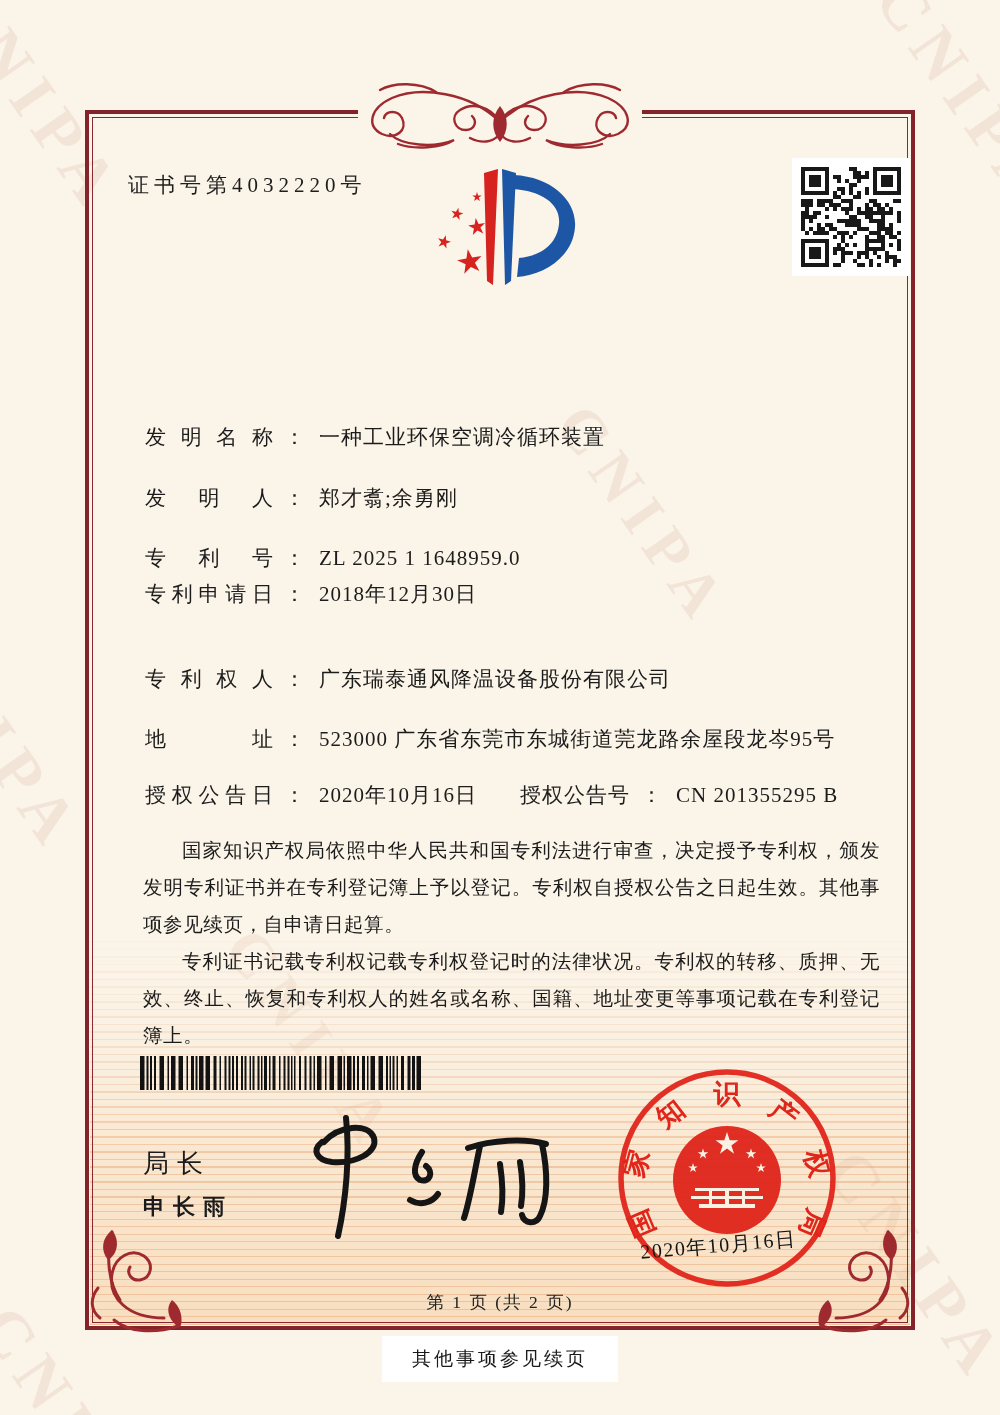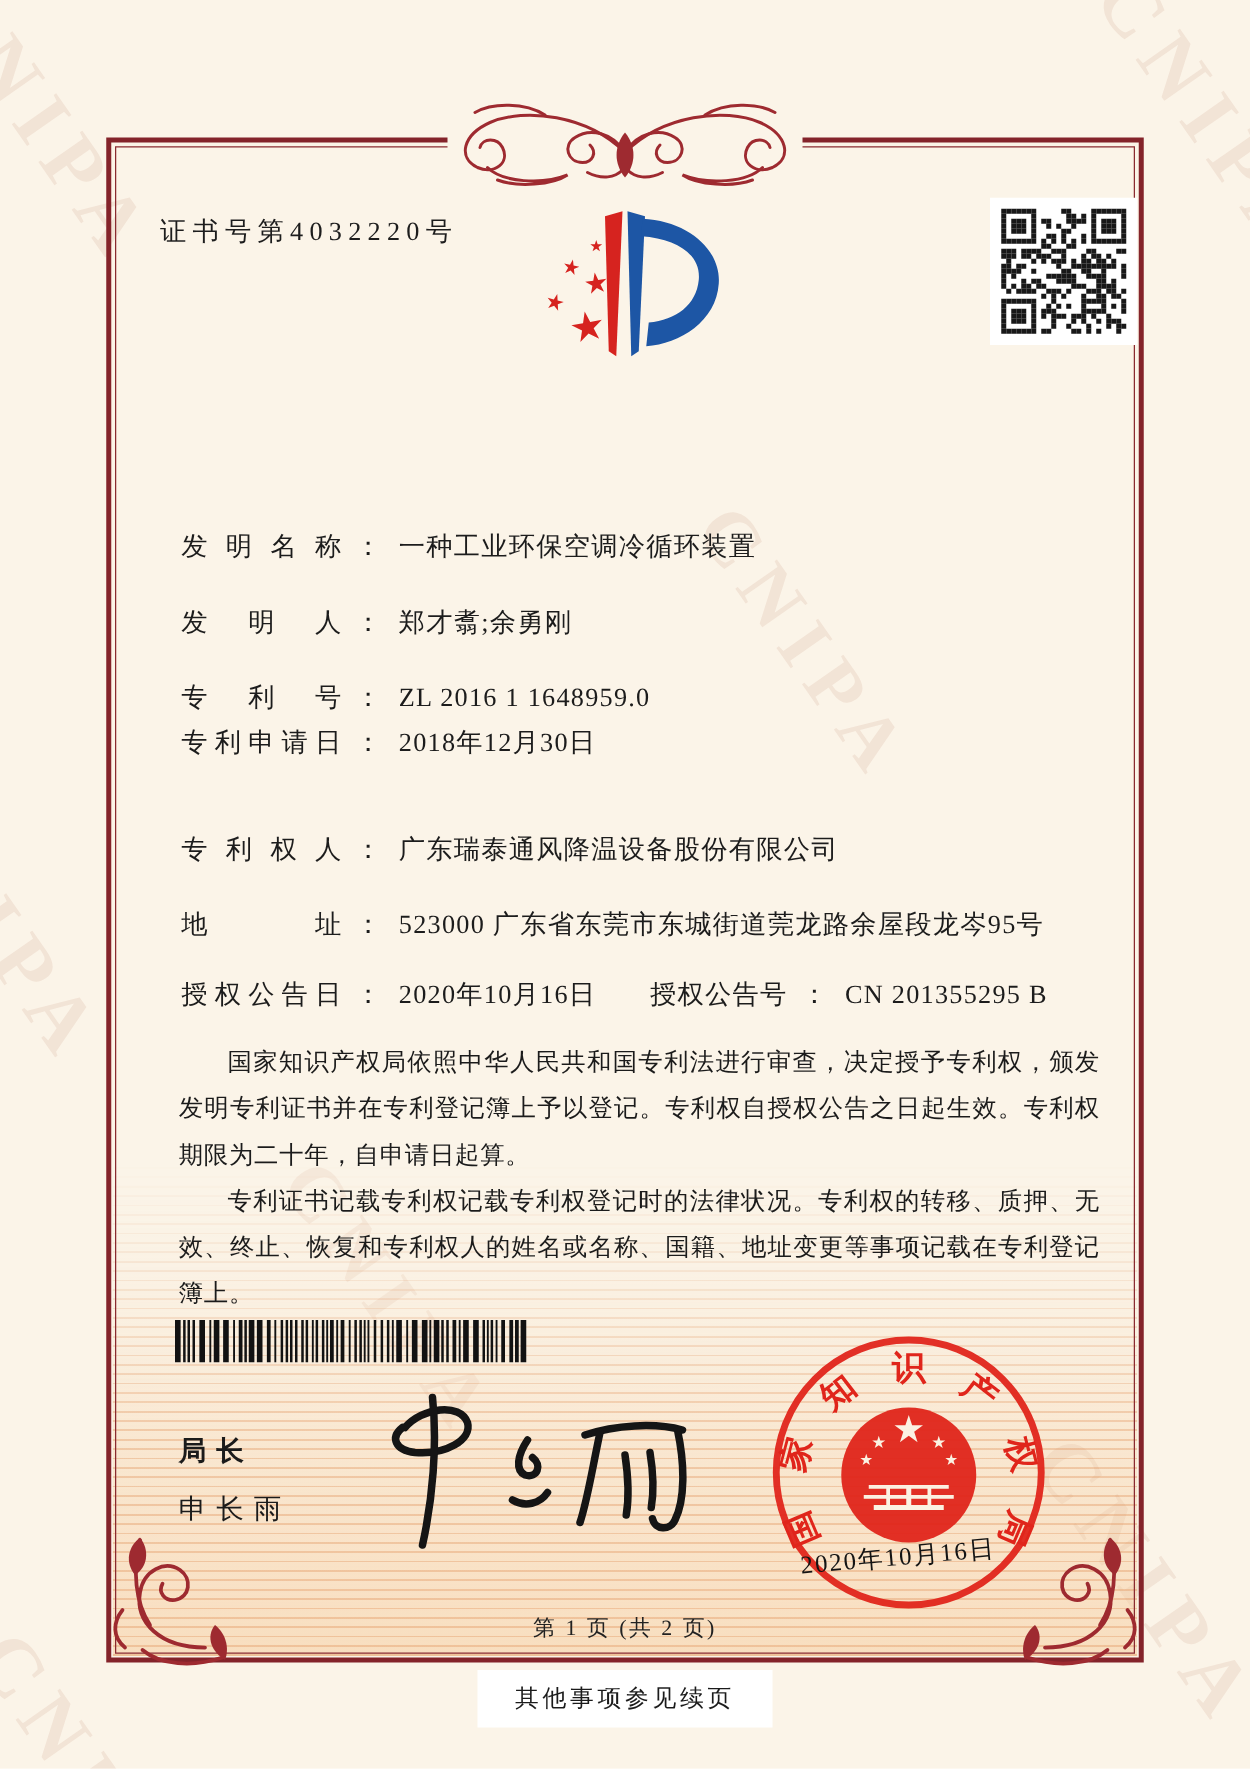--- a/index.html
+++ b/index.html
@@ -49,23 +49,23 @@
   .rg1{top:781px}.rg2{top:781px;left:520px}
   .rg2 .lbl{width:auto;letter-spacing:1px;}
 
   .paras{position:absolute;left:143px;top:832px;width:737px;z-index:5;}
   .paras p{margin:0;font-size:19.5px;line-height:37px;color:#1b1b1b;
            text-indent:2em;text-align:justify;letter-spacing:0.6px;}
 
   .barcode{position:absolute;left:140px;top:1056px;z-index:5;}
 
   .gov-title{position:absolute;left:143px;top:1146px;z-index:5;
-             font-size:22px;letter-spacing:8px;color:#1b1b1b;font-weight:bold;}
+             font-size:26px;letter-spacing:8px;color:#1b1b1b;}
   .gov-name{position:absolute;left:143px;top:1192px;z-index:5;
-            font-size:22px;letter-spacing:8px;color:#1b1b1b;}
+            font-size:22px;letter-spacing:8px;color:#1b1b1b;font-weight:bold;}
   .signature{position:absolute;left:272px;top:1108px;z-index:5;}
 
   .seal{position:absolute;left:607px;top:1064px;z-index:6;}
   .seal-char{font-size:27px;font-weight:bold;fill:#e0251b;text-anchor:middle;}
   .seal-date{font-size:20px;fill:#141414;letter-spacing:1.5px;text-anchor:middle;
              font-family:"Liberation Serif","DejaVu Serif",serif;}
 
   .page-info{position:absolute;left:0;top:1290px;width:1000px;z-index:5;
              text-align:center;font-size:17.5px;letter-spacing:2px;color:#222;}
   .cont-box{position:absolute;left:50%;top:1336px;transform:translateX(-50%);z-index:7;
@@ -459,21 +459,21 @@
       <span class="val">一种工业环保空调冷循环装置</span>
   </div>
   <div class="row r1">
     <span class="lbl">发明人</span>
       <span class="cl">：</span>
       <span class="val">郑才翥;余勇刚</span>
   </div>
   <div class="row r2">
     <span class="lbl">专利号</span>
       <span class="cl">：</span>
-      <span class="val">ZL 2016 1 1648959.0</span>
+      <span class="val">ZL 2025 1 1648959.0</span>
   </div>
   <div class="row r3">
     <span class="lbl">专利申请日</span>
       <span class="cl">：</span>
       <span class="val">2018年12月30日</span>
   </div>
   <div class="row r4">
     <span class="lbl">专利权人</span>
       <span class="cl">：</span>
       <span class="val">广东瑞泰通风降温设备股份有限公司</span>
@@ -489,21 +489,21 @@
       <span class="cl">：</span>
       <span class="val">2020年10月16日</span>
   </div>
   <div class="row rg2">
     <span class="lbl">授权公告号</span>
       <span class="cl">：</span>
       <span class="val">CN 201355295 B</span>
   </div>
 
   <div class="paras">
-    <p>国家知识产权局依照中华人民共和国专利法进行审查，决定授予专利权，颁发发明专利证书并在专利登记簿上予以登记。专利权自授权公告之日起生效。专利权期限为二十年，自申请日起算。</p>
+    <p>国家知识产权局依照中华人民共和国专利法进行审查，决定授予专利权，颁发发明专利证书并在专利登记簿上予以登记。专利权自授权公告之日起生效。其他事项参见续页，自申请日起算。</p>
     <p>专利证书记载专利权记载专利权登记时的法律状况。专利权的转移、质押、无效、终止、恢复和专利权人的姓名或名称、国籍、地址变更等事项记载在专利登记簿上。</p>
   </div>
 
   <svg class="barcode" id="barcode-svg" width="286" height="34" viewBox="0 0 286 34">
     <g id="barcode-bars" fill="#121212">
         <rect x="0" y="0" width="4.5" height="34"></rect>
         <rect x="6.5" y="0" width="2" height="34"></rect>
         <rect x="10" y="0" width="2" height="34"></rect>
         <rect x="14" y="0" width="2" height="34"></rect>
         <rect x="19.5" y="0" width="4.5" height="34"></rect>

